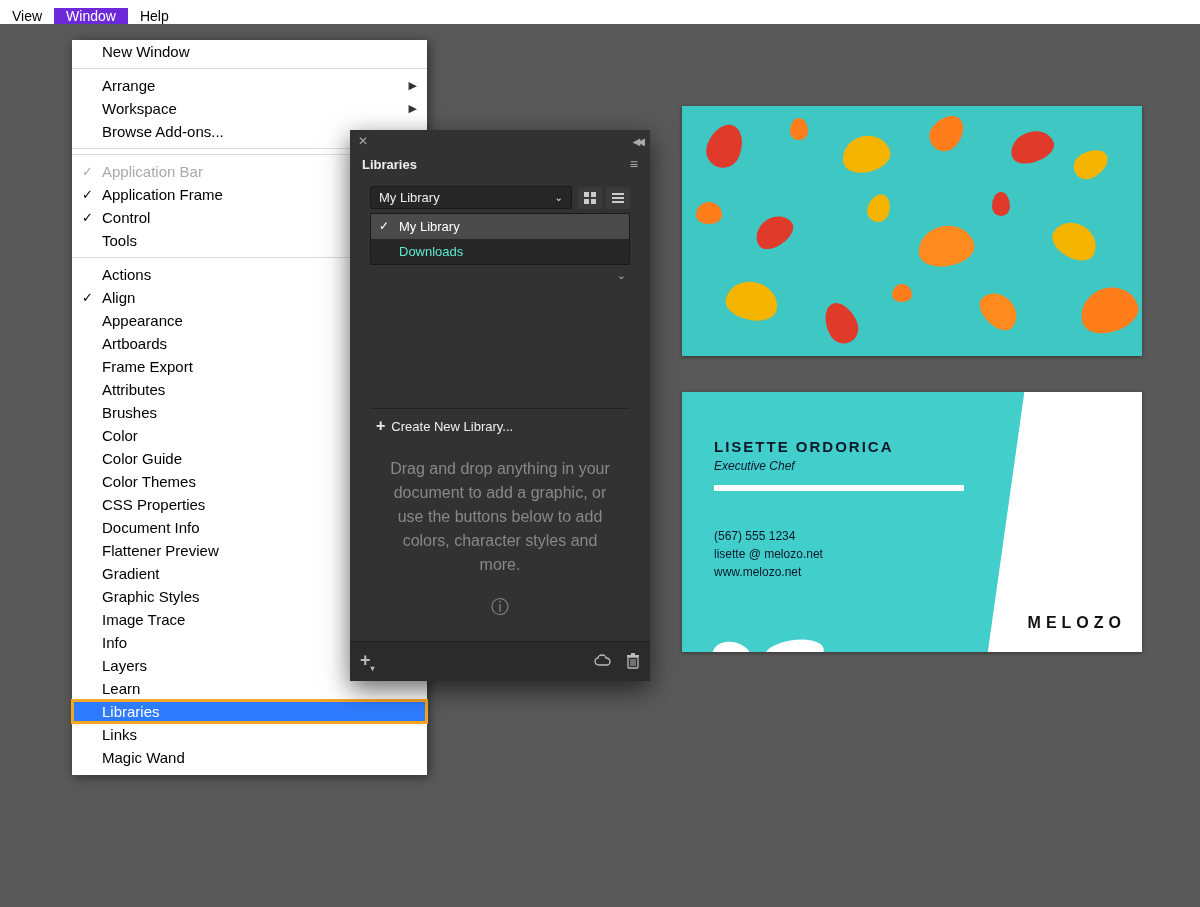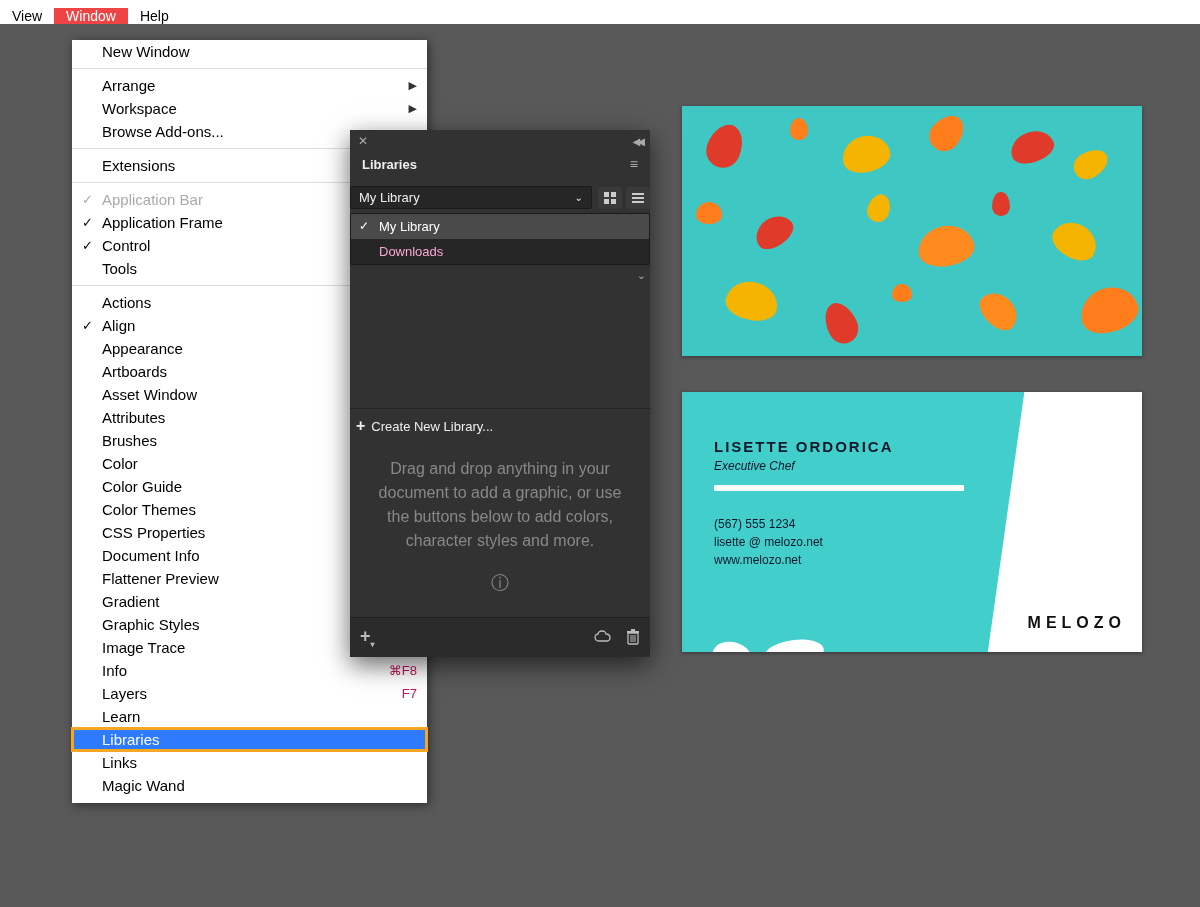--- a/index.html
+++ b/index.html
@@ -1,65 +1,65 @@
 <!DOCTYPE html>
 <html><head>
 <meta charset="utf-8">
 <style>
 * { margin: 0; padding: 0; box-sizing: border-box; font-family: -apple-system, "Helvetica Neue", Arial, sans-serif; }
 body { width: 1200px; height: 907px; background: #595959; overflow: hidden; position: relative; }
 
 
 .menubar { position: absolute; top: 0; left: 0; right: 0; height: 24px; background: #fff; display: flex; align-items: stretch; font-size: 14px; }
 .menubar-item { padding: 3px 12px; cursor: default; display: flex; align-items: center; margin-top: 8px; }
-.menubar-item.active { background: #ef4444; color: #fff; }
+.menubar-item.active { background: #6d28d9; color: #fff; }
 
 
 .dropdown { position: absolute; top: 40px; left: 72px; width: 355px; background: #fff; box-shadow: 2px 2px 10px rgba(0,0,0,.5); font-size: 15px; padding-bottom: 6px; }
 .dd-item { padding: 3px 10px 3px 30px; position: relative; display: flex; justify-content: space-between; align-items: center; cursor: default; }
 .dd-item.disabled { color: #aaa; }
 .dd-item.checked::before { content: "✓"; position: absolute; left: 10px; font-size: 13px; }
 .dd-item.highlighted { background: #2f7bff; color: #fff; }
 .dd-item.highlighted-box { outline: 3px solid #f5a623; outline-offset: -2px; }
 .dd-sep { height: 1px; background: #ddd; margin: 5px 0; }
 .dd-arrow { font-size: 11px; color: #333; }
 .dd-shortcut { font-size: 13px; color: #be185d; }
 
 
 .panel { position: absolute; top: 130px; left: 350px; width: 300px; background: #323232; color: #ddd; font-size: 13px; box-shadow: 0 8px 24px rgba(0,0,0,.6); }
 .panel-top { display: flex; justify-content: space-between; align-items: center; padding: 4px 8px 2px 8px; color: #aaa; font-size: 12px; height: 20px; }
 .panel-tab { padding: 6px 12px 8px 12px; font-weight: 600; color: #eee; font-size: 13px; display: flex; justify-content: space-between; align-items: center; height: 30px; }
-.panel-body { padding: 6px 0; }
+.panel-body { padding: 6px 20px; }
 .panel-row { display: flex; align-items: center; gap: 6px; margin-bottom: 4px; }
 .lib-select { flex: 1; background: #262626; border: 1px solid #1a1a1a; color: #eee; padding: 3px 8px; border-radius: 2px; display: flex; justify-content: space-between; align-items: center; font-size: 13px; }
 .view-buttons { display: flex; gap: 4px; }
 .view-btn { width: 24px; height: 22px; background: #3a3a3a; display: flex; align-items: center; justify-content: center; border-radius: 2px; color: #ccc; }
 .lib-dropdown { background: #262626; border: 1px solid #1a1a1a; border-radius: 2px; overflow: hidden; }
-.lib-dropdown-item { padding: 5px 10px 5px 28px; position: relative; font-size: 13px; color: #f9a8d4; }
+.lib-dropdown-item { padding: 5px 10px 5px 28px; position: relative; font-size: 13px; color: #5eead4; }
 .lib-dropdown-item.selected { background: #4a4a4a; color: #fff; }
 .lib-dropdown-item.selected::before { content: "✓"; position: absolute; left: 8px; font-size: 12px; }
 .search-row { display: flex; justify-content: flex-end; padding: 4px 4px 6px 4px; color: #aaa; }
 .create-lib { display: flex; align-items: center; gap: 6px; padding: 8px 6px; border-top: 1px solid #222; margin-top: 120px; color: #eee; font-size: 13px; }
 .hint-text { color: #888; text-align: center; padding: 14px 20px; font-size: 16px; line-height: 1.5; }
 .help-circle { text-align: center; padding: 4px 0 16px 0; color: #888; font-size: 18px; }
 .panel-footer { display: flex; justify-content: space-between; align-items: center; padding: 8px 10px; background: #2b2b2b; border-top: 1px solid #1f1f1f; color: #bbb; }
 .footer-left, .footer-right { display: flex; gap: 14px; align-items: center; }
 
 
 .artboard { position: absolute; background: #fff; box-shadow: 0 1px 4px rgba(0,0,0,.4); }
 .art1 { top: 106px; left: 682px; width: 460px; height: 250px; background: #3fc7c4; overflow: hidden; }
 .pepper { position: absolute; border-radius: 50% 50% 48% 48% / 60% 60% 40% 40%; }
 .art2 { top: 392px; left: 682px; width: 460px; height: 260px; background: #42cfcb; overflow: hidden; }
 .card-right { position: absolute; right: 0; top: 0; width: 165px; height: 260px; background: #fff; }
 .card-right .tear { position: absolute; left: -22px; top: -14px; width: 50px; height: 300px; background: #42cfcb; transform: rotate(8deg); border-radius: 12px; }
 .card-content { position: absolute; top: 46px; left: 32px; color: #0f172a; }
 .card-name { font-size: 15px; font-weight: 700; letter-spacing: 2px; }
 .card-title { font-size: 12px; font-style: italic; margin-top: 4px; }
 .card-divider { margin-top: 12px; height: 6px; width: 250px; background: #fff; }
-.card-info { margin-top: 24px; font-size: 12px; line-height: 1.5; }
+.card-info { margin-top: 36px; font-size: 12px; line-height: 1.5; }
 .card-brand { position: absolute; right: 16px; bottom: 20px; letter-spacing: 5px; font-size: 16px; font-weight: 600; color: #111; }
 .blob { position: absolute; background: #fff; border-radius: 50%; }
 
 svg { display: block; }
 </style>
 </head>
 <body>
 
 <div class="menubar">
   <div class="menubar-item">View</div>
@@ -73,35 +73,31 @@
   <div class="dd-item">
       <span>Arrange</span>
       <span class="dd-arrow">▶</span>
     </div>
   <div class="dd-item">
       <span>Workspace</span>
       <span class="dd-arrow">▶</span>
     </div>
   <div class="dd-item">Browse Add-ons...</div>
   <div class="dd-sep"></div>
-  <div class="dd-item">
-      <span>Extensions</span>
-      <span class="dd-arrow">▶</span>
-    </div>
   <div class="dd-sep"></div>
   <div class="dd-item checked disabled">Application Bar</div>
   <div class="dd-item checked">Application Frame</div>
   <div class="dd-item checked">Control</div>
   <div class="dd-item">Tools</div>
   <div class="dd-sep"></div>
   <div class="dd-item">Actions</div>
   <div class="dd-item checked">Align</div>
   <div class="dd-item">Appearance</div>
   <div class="dd-item">Artboards</div>
-  <div class="dd-item">Asset Window</div>
+  <div class="dd-item">Frame Export</div>
   <div class="dd-item">Attributes</div>
   <div class="dd-item">Brushes</div>
   <div class="dd-item">Color</div>
   <div class="dd-item">Color Guide</div>
   <div class="dd-item">Color Themes</div>
   <div class="dd-item">CSS Properties</div>
   <div class="dd-item">Document Info</div>
   <div class="dd-item">Flattener Preview</div>
   <div class="dd-item">Gradient</div>
   <div class="dd-item">

